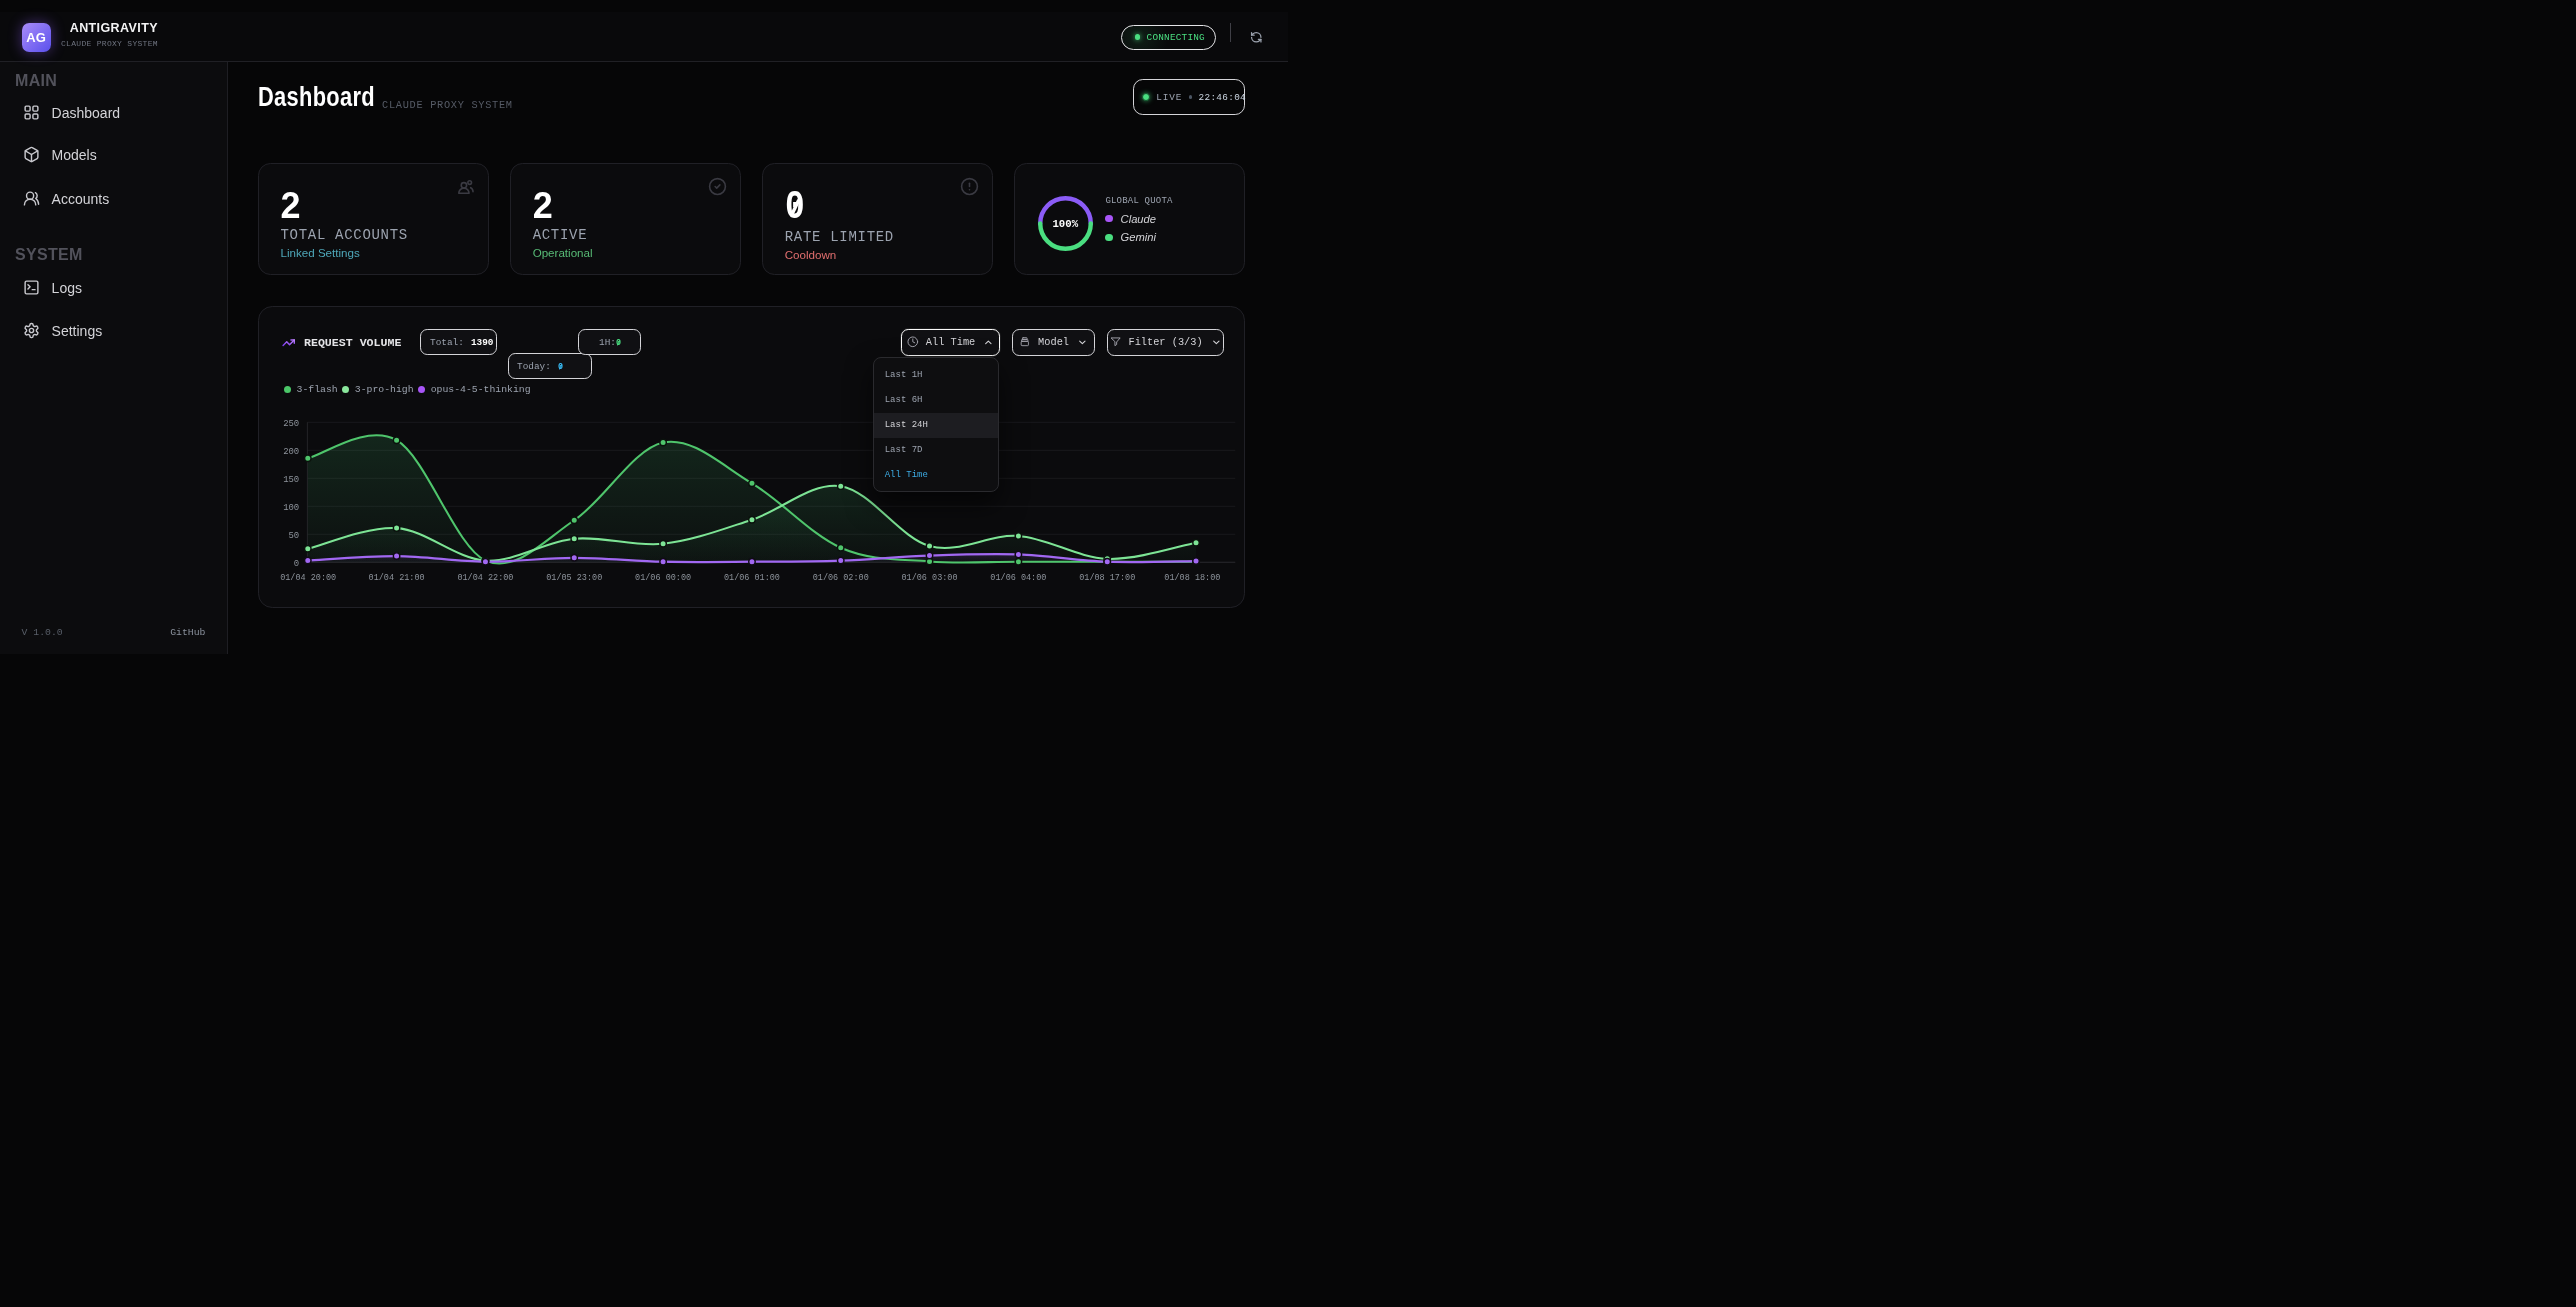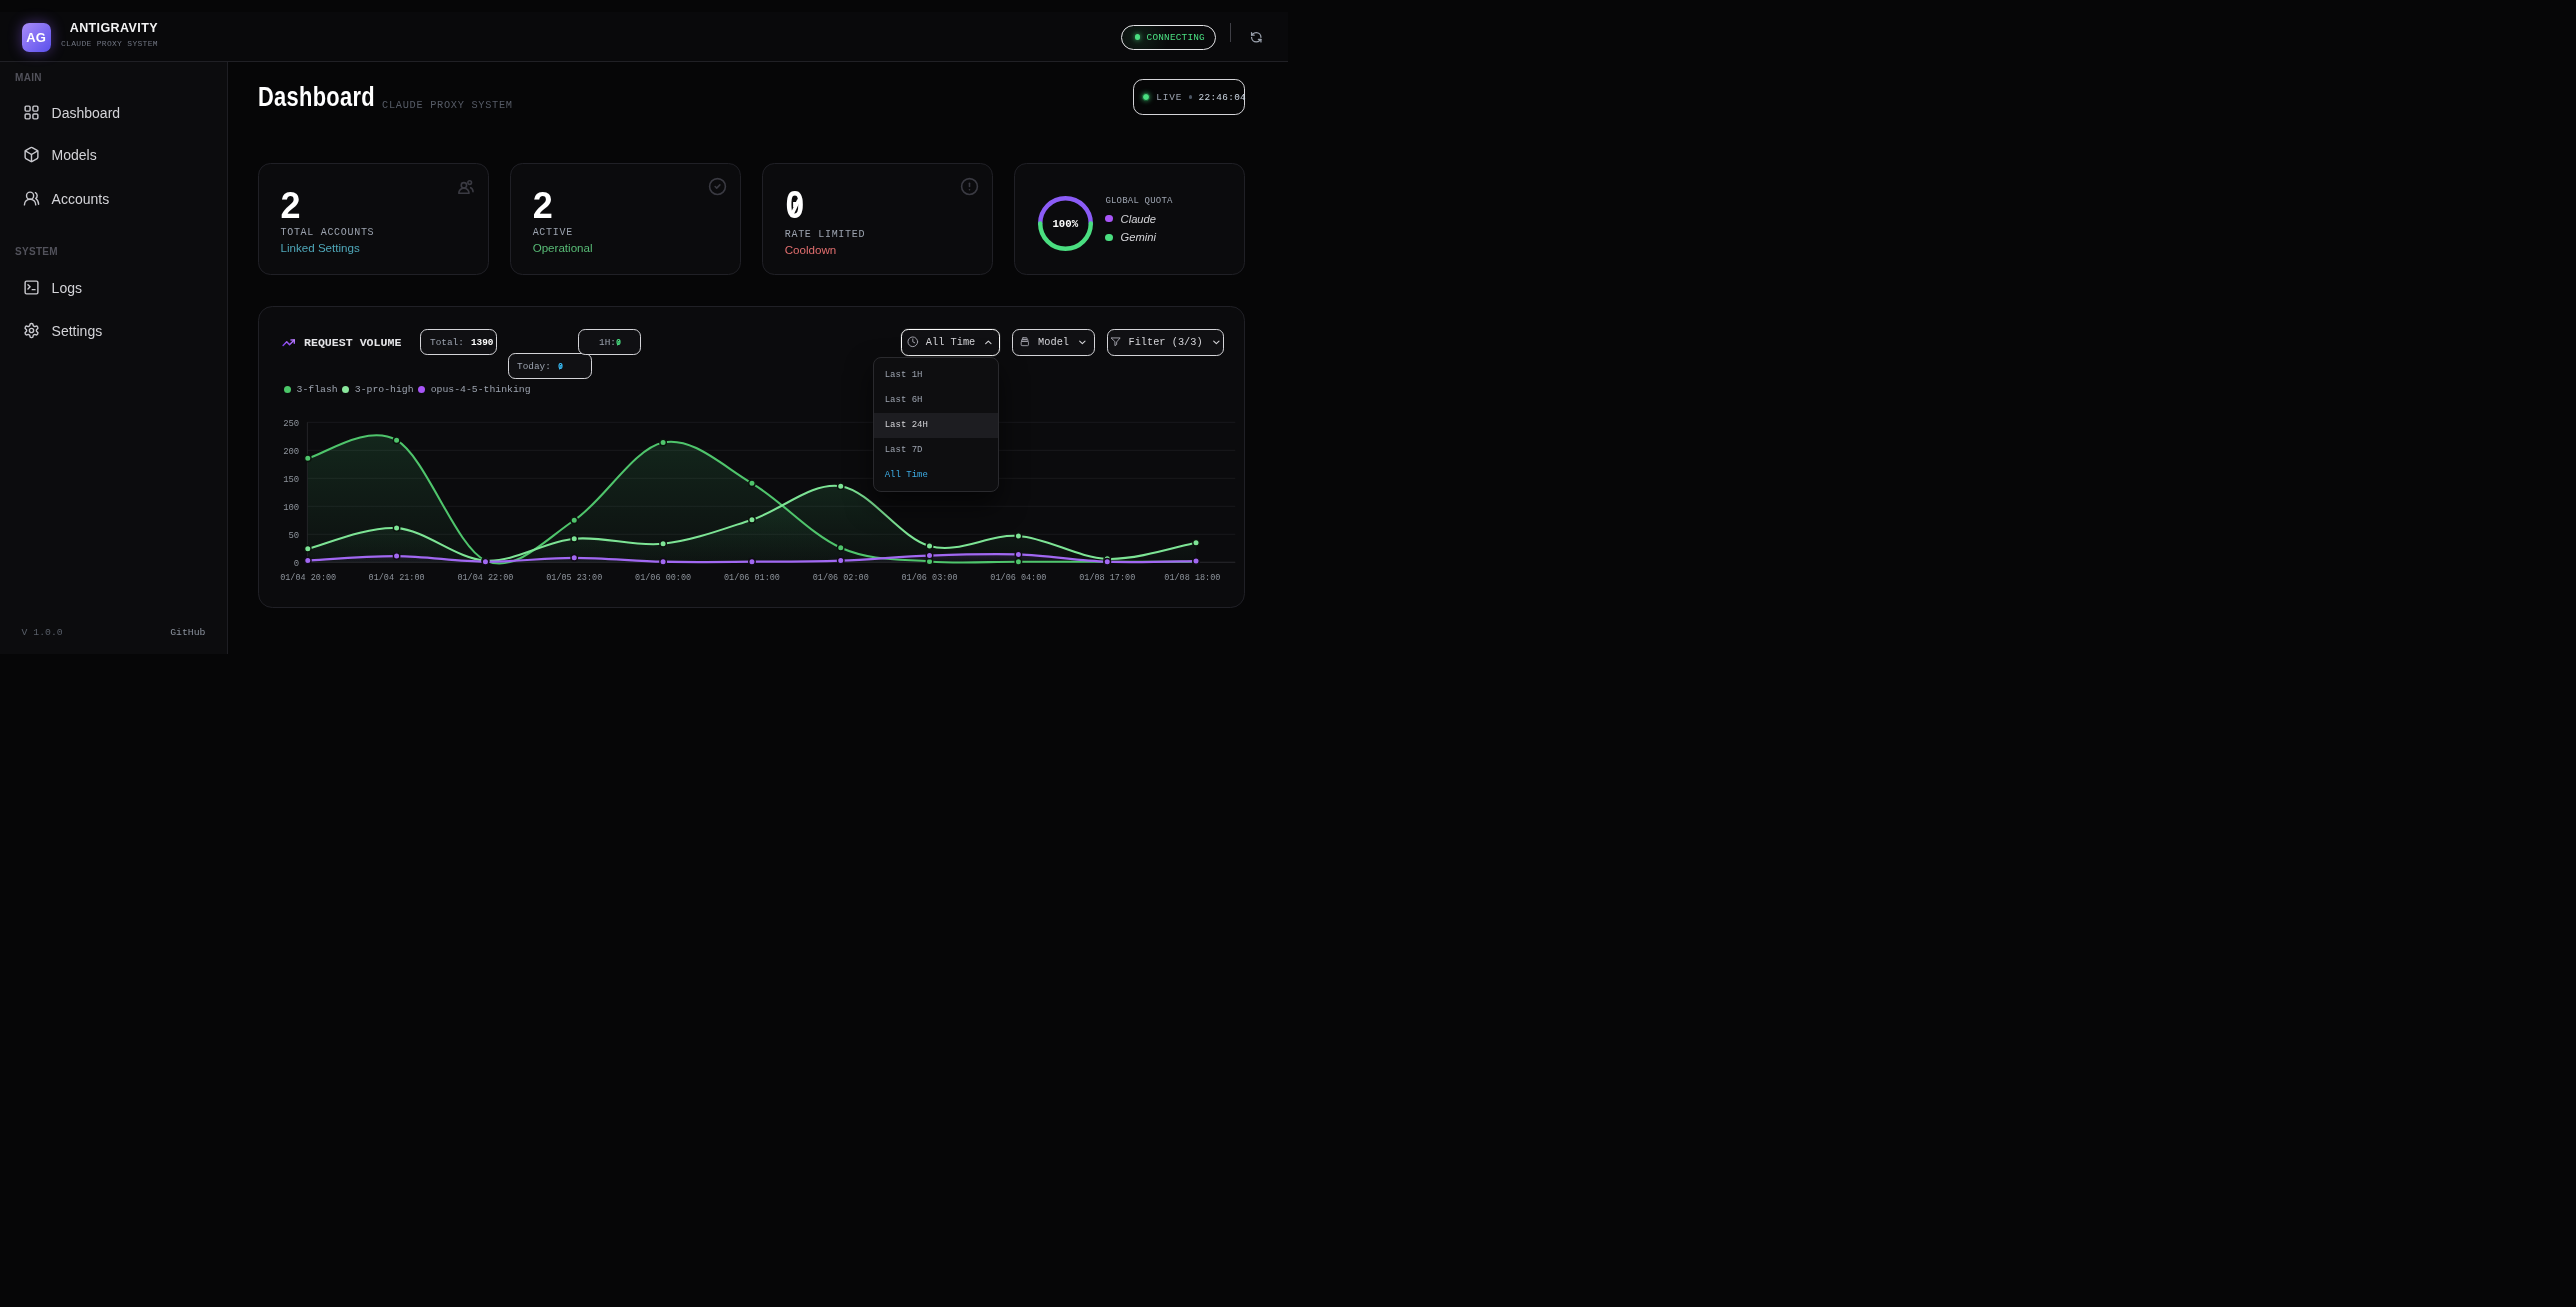--- a/index.html
+++ b/index.html
@@ -12,42 +12,42 @@
 .brand-title { font-size:12.5px; font-weight:bold; color:#f4f4f5; letter-spacing:0.4px; }
 .brand-sub { margin-top:3.6px; font-family:"Liberation Mono", monospace; font-size:8px; color:#6f7480; letter-spacing:0.3px; }
 .conn-pill { position:absolute; left:1121px; top:12.5px; width:95px; height:25px; border:0.9px solid #e4e4e7; border-radius:12.5px; display:flex; align-items:center; background:radial-gradient(circle at 18% 50%, rgba(74,222,128,.10), transparent 38%); }
 .conn-dot { flex:none; width:5.8px; height:5.8px; border-radius:50%; background:#4ade80; margin-left:12.5px; box-shadow:0 0 5.4px rgba(74,222,128,.8); }
 .conn-txt { font-family:"Liberation Mono", monospace; font-size:9.4px; color:#4ade80; letter-spacing:0.2px; margin-left:6.3px; }
 .hdr-sep { position:absolute; left:1230px; top:10.7px; width:0.9px; height:19px; background:#3f3f46; }
 .refresh { position:absolute; left:1250px; top:19px; }
 
 
 .sidebar { position:absolute; left:0; top:50px; width:228px; height:604px; background:#0c0c0e; border-right:0.9px solid #1e1e23; z-index:4; }
-.nav-label { position:absolute; left:15px; font-size:10px; font-weight:bold; color:#52525b; letter-spacing:0.3px; }
+.nav-label { position:absolute; left:15px; font-size:16px; font-weight:bold; color:#52525b; letter-spacing:0.3px; }
 .nav-item { position:absolute; left:23px; height:21.5px; display:flex; align-items:center; color:#d4d4d8; font-size:14px; }
 .nav-item svg { margin-right:11.6px; }
 .side-foot { position:absolute; left:21.5px; right:21.5px; top:577px; display:flex; justify-content:space-between; font-family:"Liberation Mono", monospace; font-size:9.8px; }
 .sf-v { color:#585e68; }
 .sf-g { color:#8a919c; }
 
 
 .page-head { position:absolute; left:258px; top:79px; z-index:1; }
 .page-head h1 { font-size:28px; line-height:36px; font-weight:bold; color:#fff; transform:scaleX(0.78); transform-origin:left center; letter-spacing:0.4px; }
 .page-sub { position:absolute; left:124px; top:19.7px; white-space:nowrap; font-family:"Liberation Mono", monospace; font-size:10.3px; color:#565b66; letter-spacing:0.7px; }
 .live-pill { position:absolute; left:1133px; top:79px; width:112px; height:36px; border:0.9px solid #d4d4d8; border-radius:9.8px; display:flex; align-items:center; z-index:1; }
 .live-dot { flex:none; width:8px; height:8px; border-radius:50%; background:#4ade80; border:1.8px solid #14532d; margin-left:8px; box-shadow:0 0 5.4px rgba(74,222,128,.6); }
 .live-txt { font-family:"Liberation Mono", monospace; font-size:9.4px; color:#9ca3af; letter-spacing:0.9px; margin-left:6.3px; }
 .live-sep { flex:none; width:3.6px; height:3.6px; border-radius:50%; background:#4b5563; margin-left:6.3px; }
 .live-time { white-space:nowrap; font-family:"Liberation Mono", monospace; font-size:9.4px; color:#cbd5e1; letter-spacing:0.3px; margin-left:6.3px; }
 
 
 .stats { position:absolute; left:258px; top:163px; width:987px; display:grid; grid-template-columns:repeat(4,1fr); gap:21.5px; }
 .card { position:relative; height:112px; background:#0b0b0d; border:0.9px solid #202026; border-radius:12.5px; padding:18px 21.5px; }
 .card .num { font-size:36px; line-height:38px; font-weight:bold; color:#fff; margin-top:5.4px; letter-spacing:-0.9px; }
-.card .lbl { font-family:"Liberation Mono", monospace; font-size:10px; color:#9ca3af; letter-spacing:0.7px; margin-top:1.8px; }
+.card .lbl { font-family:"Liberation Mono", monospace; font-size:14px; color:#9ca3af; letter-spacing:0.7px; margin-top:1.8px; }
 .card .sub { font-size:11.6px; margin-top:2.7px; }
 .card .cicon { position:absolute; right:12.5px; top:12.5px; }
 .zero { position:relative; display:inline-block; font-family:"Liberation Mono", monospace; font-size:40px; line-height:38px; transform:scaleX(0.82); transform-origin:left center; }
 .zero:after { content:""; position:absolute; left:50%; top:50%; width:3.6px; height:52%; background:currentColor; transform:translate(-50%,-50%) rotate(30deg); border-radius:1.8px; }
 .z-s { font-size:inherit; line-height:inherit; transform:scaleX(0.9); } .z-s:after { width:1.3px; height:55%; top:52%; }
 
 
 .quota-wrap { position:absolute; left:0; top:0; width:100%; height:100%; }
 .ring { position:absolute; left:22.4px; top:32px; width:55px; height:55px; }
 .ring-txt { position:absolute; left:0; top:0; width:55px; height:55px; display:flex; align-items:center; justify-content:center; font-family:"Liberation Mono", monospace; font-size:10.7px; font-weight:bold; color:#fff; }

